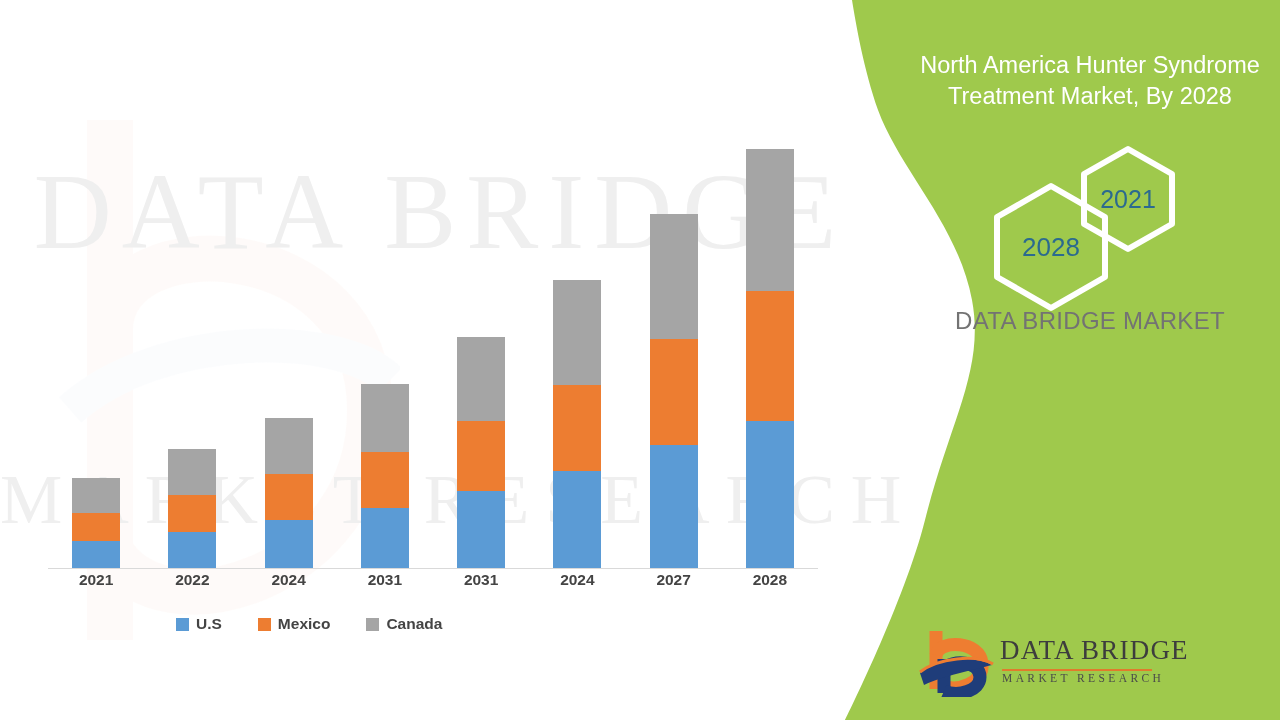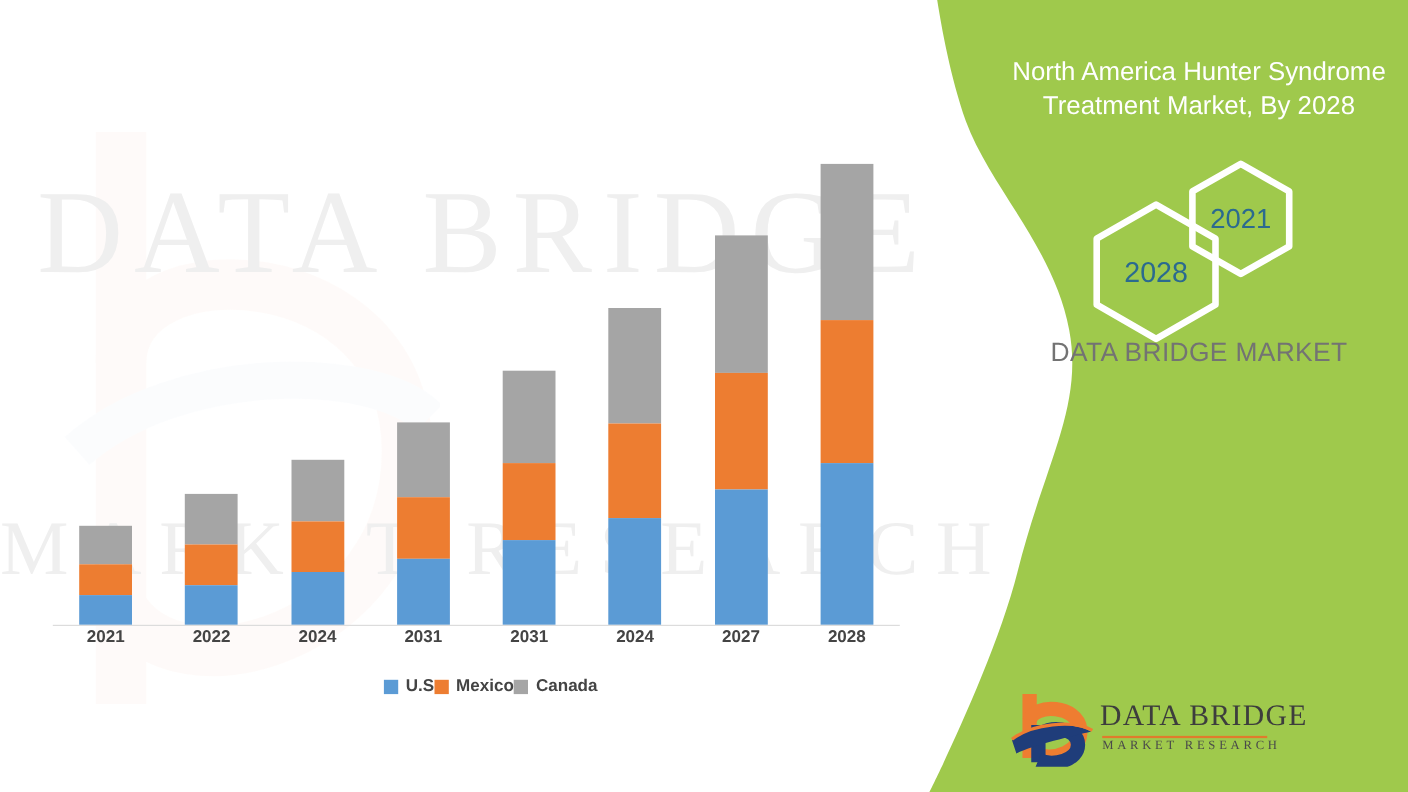--- a/index.html
+++ b/index.html
@@ -183,25 +183,26 @@
   .xlabel {
     flex: 1 1 0;
     text-align: center;
     font-size: 15.5px;
     color: #444444;
     font-weight: 700;
   }
 
   .legend {
     position: absolute;
-    left: 118px; top: 465px;
+    left: 128px; top: 465px;
     width: 560px;
     display: flex;
-    justify-content: center;
+    justify-content: flex-start;
     align-items: center;
+    gap: 36px;
   }
   .legend-item { display: flex; align-items: center; gap: 7px; }
   .legend-swatch { width: 13px; height: 13px; display: inline-block; }
   .legend-label {
     font-size: 15.5px;
     color: #444444;
     font-weight: 700;
   }
 </style>
 </head>

